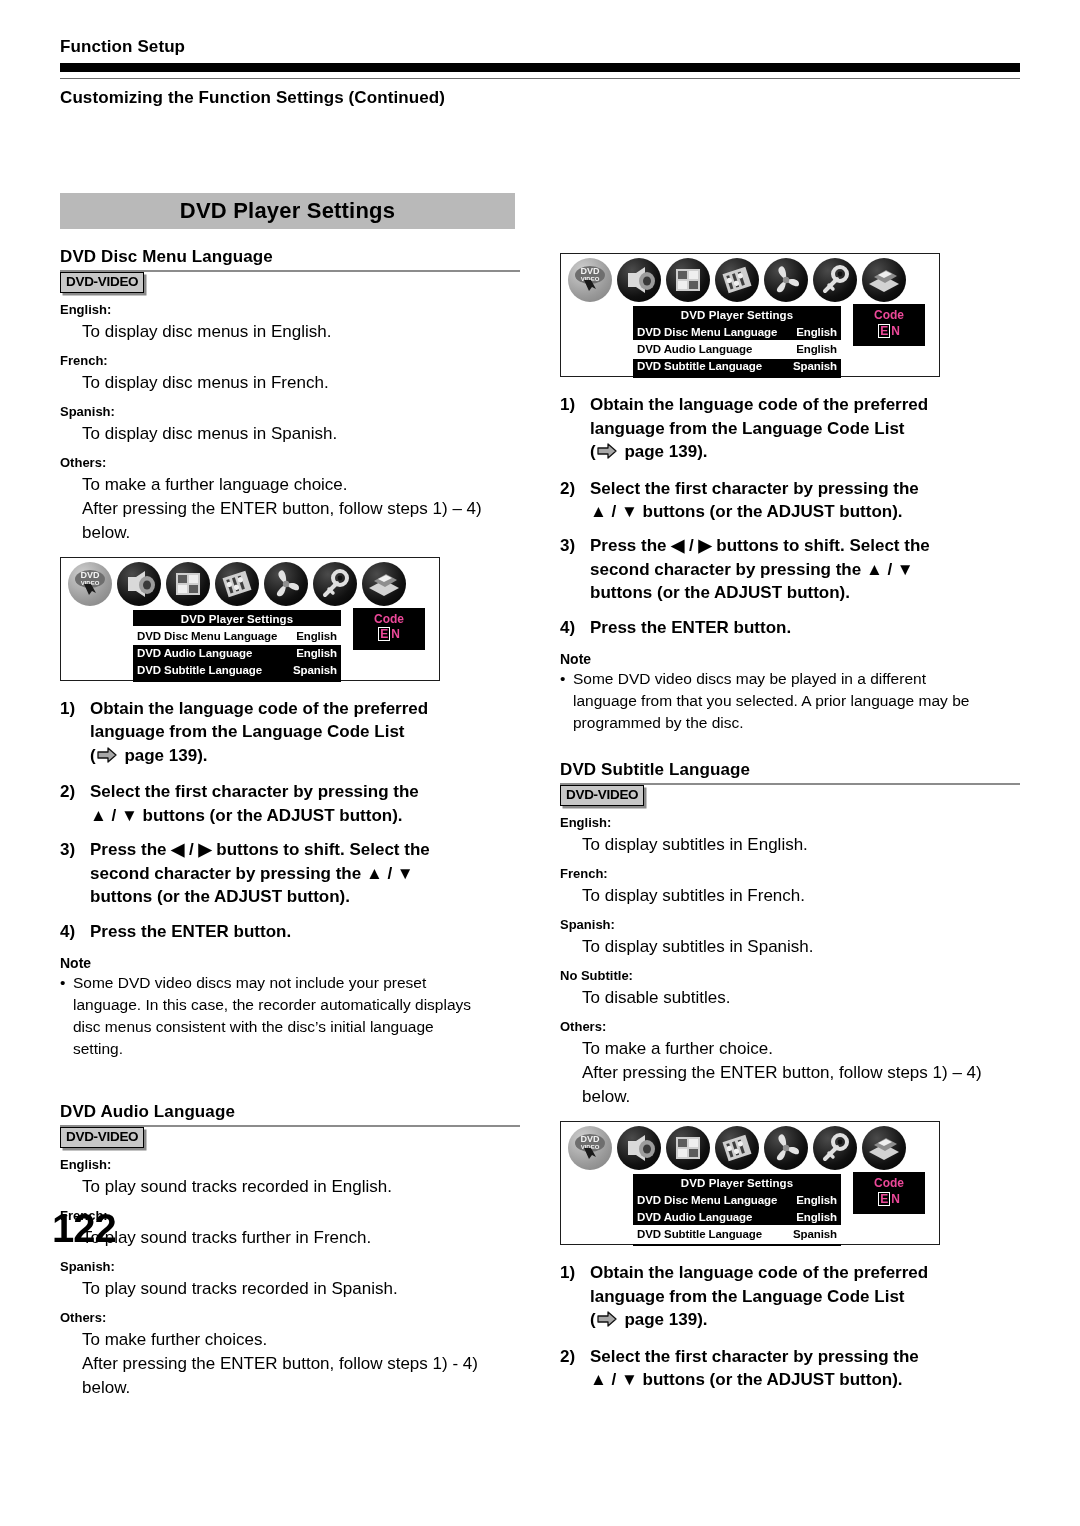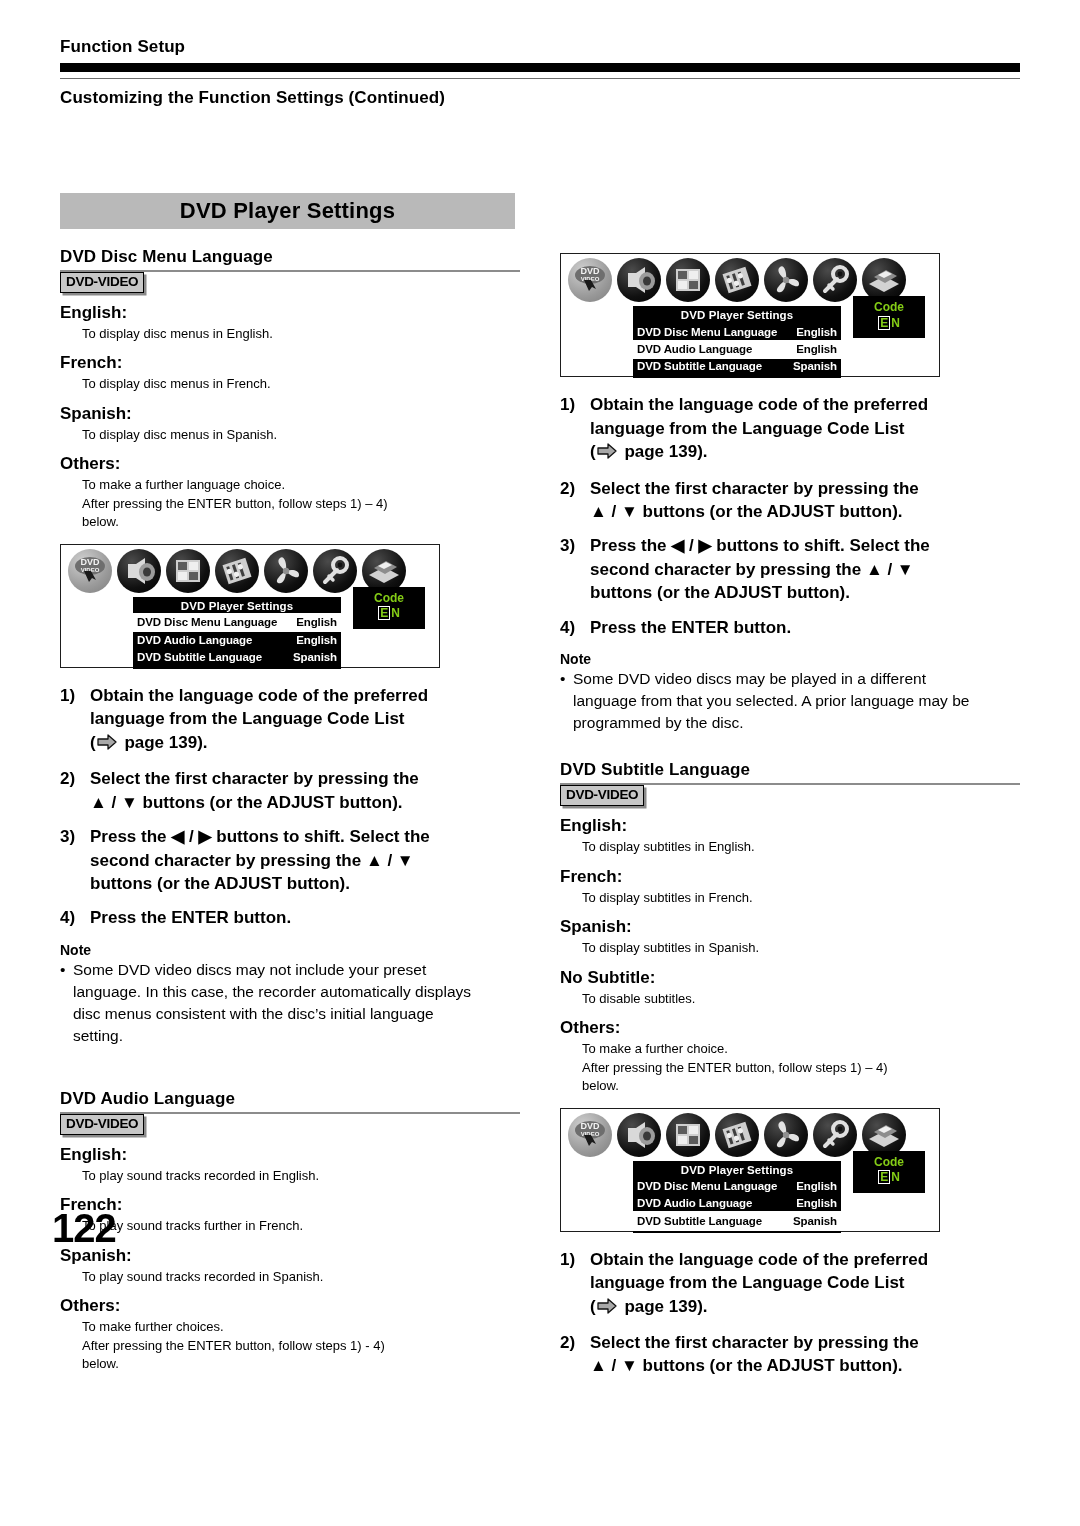--- a/index.html
+++ b/index.html
@@ -106,27 +106,27 @@
     font-weight: bold;
     letter-spacing: -0.3px;
     line-height: 1.15;
   }
 
   
   .deflist {
     margin-top: 4px;
   }
   .defterm {
-    font-size: 17px;
+    font-size: 13px;
     font-weight: bold;
     margin-top: 9px;
     line-height: 1.3;
   }
   .defdesc {
-    font-size: 13px;
+    font-size: 17px;
     font-weight: normal;
     margin-left: 22px;
     line-height: 1.42;
     margin-top: 1px;
   }
   .defdesc .ln { display: block; }
 
   
   .osd {
     margin-top: 12px;
@@ -187,25 +187,25 @@
   .osd-row.selected {
     background: #ffffff;
     color: #000000;
     outline: 1.5px solid #ffffff;
   }
   .osd-row .val { padding-left: 8px; white-space: nowrap; }
 
   .osd-code {
     position: absolute;
     left: 292px;
-    top: 42px;
+    top: 50px;
     width: 72px;
     height: 42px;
     background: #000000;
-    color: #84cc16;
+    color: #ec4899;
     text-align: center;
     font-size: 12px;
     font-weight: bold;
     line-height: 1.28;
     padding-top: 4px;
     box-sizing: border-box;
   }
   .osd-code .codechars { display: block; }
   .osd-code .hl {
     display: inline-block;

